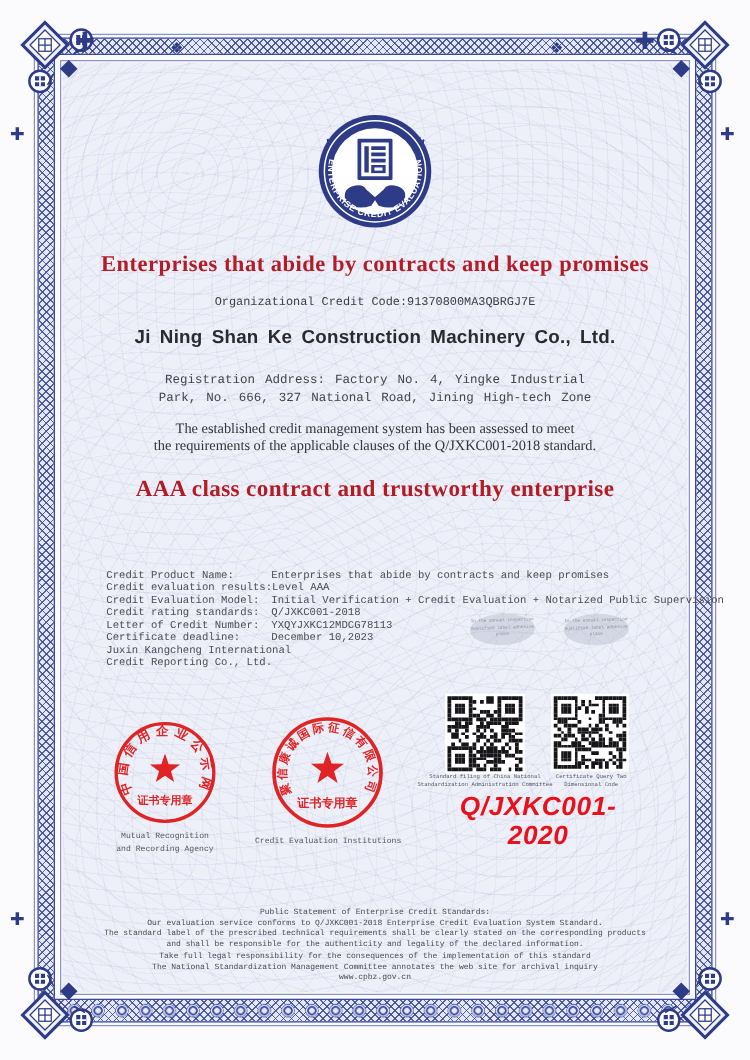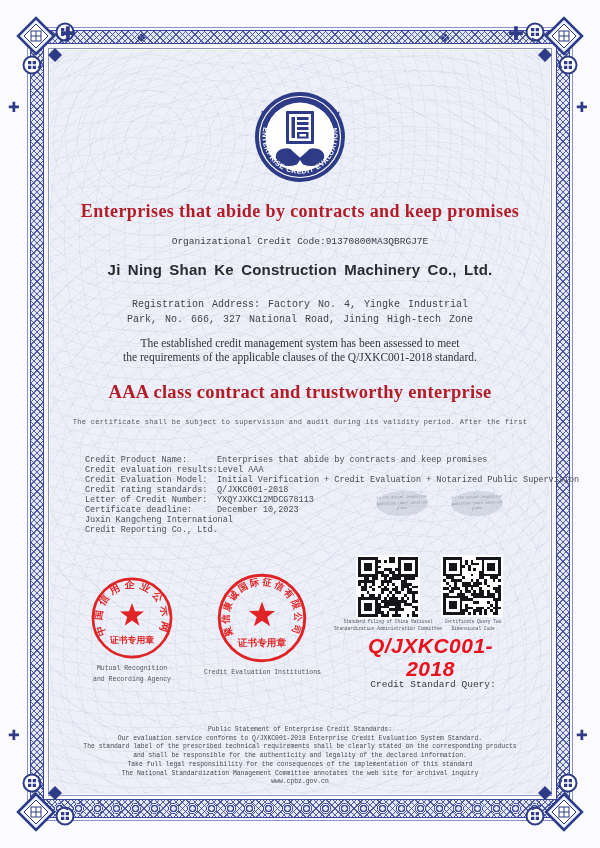--- a/index.html
+++ b/index.html
@@ -153,21 +153,20 @@
   <div class="abs ctr address">
     <div>Registration Address: Factory No. 4, Yingke Industrial</div>
     <div>Park, No. 666, 327 National Road, Jining High-tech Zone</div>
   </div>
   <div class="abs ctr assess">
     <div>The established credit management system has been assessed to meet</div>
     <div>the requirements of the applicable clauses of the Q/JXKC001-2018 standard.</div>
   </div>
   <div class="abs ctr grade">AAA class contract and trustworthy enterprise</div>
   <div class="abs ctr superv">
-    <div>The certificate shall be subject to supervision and audit during its validity period. After the first</div>
   </div>
 
   <div class="abs details">
     <div class="drow">
         <span class="lbl">Credit Product Name:</span>
         <span class="val">Enterprises that abide by contracts and keep promises</span>
       </div>
     <div class="drow">
         <span class="lbl">Credit evaluation results:</span>
         <span class="val">Level AAA</span>
@@ -718,22 +717,21 @@
       <i style="grid-area:21/16"></i>
       <i style="grid-area:21/19"></i>
       <i style="grid-area:21/20"></i>
     </div>
   <div class="abs qr-cap" style="left:328px;top:619px;width:120px">Standard filing of China National
 Standardization Administration Committee</div>
   <div class="abs qr-cap" style="left:413px;top:619px;width:120px">Certificate Query Two
 Dimensional Code</div>
 
   <div class="abs stdcode">Q/JXKC001-
-2018</div>
-  <div class="abs query-label">Credit Standard Query:</div>
+2020</div>
 
   <div class="abs footer">Public Statement of Enterprise Credit Standards:
 Our evaluation service conforms to Q/JXKC001-2018 Enterprise Credit Evaluation System Standard.
 The standard label of the prescribed technical requirements shall be clearly stated on the corresponding products
 and shall be responsible for the authenticity and legality of the declared information.
 Take full legal responsibility for the consequences of the implementation of this standard
 The National Standardization Management Committee annotates the web site for archival inquiry
 www.cpbz.gov.cn</div>
 
 </div>

